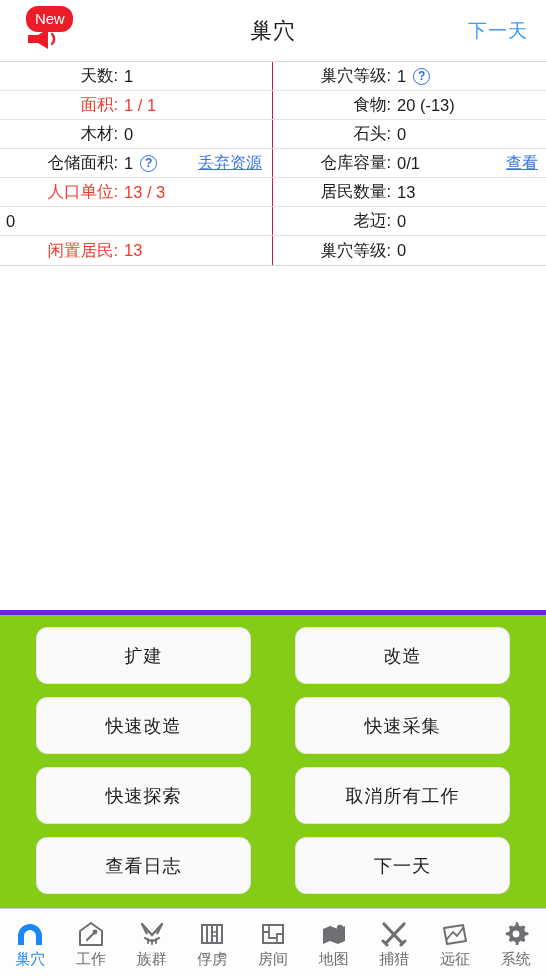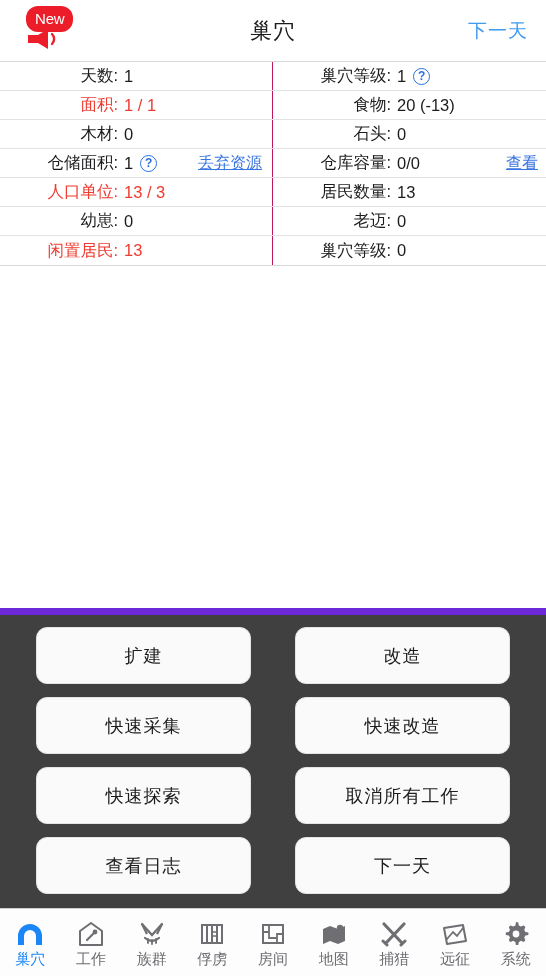--- a/index.html
+++ b/index.html
@@ -145,26 +145,26 @@
     white-space: nowrap;
   }
   .cell.right .row-link { right: 8px; }
 
   
   .spacer { flex: 1 1 auto; background: #ffffff; }
 
   
   .actions {
     flex: 0 0 auto;
-    border-top: 7px solid #6d28d9;
+    border-top: 5px solid #6d28d9;
     padding: 12px 36px 14px 36px;
     display: flex;
     flex-wrap: wrap;
     gap: 13px 44px;
-    background: #404040;
+    background: #84cc16;
   }
   .act-btn {
     flex: 0 0 calc(50% - 22px);
     height: 57px;
     border: 1px solid #e4e4e4;
     border-radius: 11px;
     background: #fafafa;
     color: #1c1c1e;
     font-size: 18px;
     font-family: inherit;
@@ -275,21 +275,21 @@
         <div class="lv">
             <span class="label">仓储面积:</span>
             <span class="value">1</span>
             <span class="qmark">?</span>
           </div>
         <span class="row-link">丢弃资源</span>
       </div>
       <div class="cell right">
         <div class="lv">
             <span class="label">仓库容量:</span>
-            <span class="value">0/0</span>
+            <span class="value">0/1</span>
           </div>
         <span class="row-link">查看</span>
       </div>
     </div>
 
     <div class="stat-row">
       <div class="cell left">
         <div class="lv red">
             <span class="label">人口单位:</span>
             <span class="value">13 / 3</span>
@@ -299,21 +299,20 @@
         <div class="lv">
             <span class="label">居民数量:</span>
             <span class="value">13</span>
           </div>
       </div>
     </div>
 
     <div class="stat-row">
       <div class="cell left">
         <div class="lv">
-            <span class="label">幼崽:</span>
             <span class="value">0</span>
           </div>
       </div>
       <div class="cell right">
         <div class="lv">
             <span class="label">老迈:</span>
             <span class="value">0</span>
           </div>
       </div>
     </div>
@@ -333,22 +332,22 @@
       </div>
     </div>
 
   </div>
 
   <div class="spacer"></div>
 
   <div class="actions">
     <button class="act-btn">扩建</button>
     <button class="act-btn">改造</button>
+    <button class="act-btn">快速改造</button>
     <button class="act-btn">快速采集</button>
-    <button class="act-btn">快速改造</button>
     <button class="act-btn">快速探索</button>
     <button class="act-btn">取消所有工作</button>
     <button class="act-btn">查看日志</button>
     <button class="act-btn">下一天</button>
   </div>
 
   <div class="tabbar">
 
     <div class="tab active">
       <span class="ticon">

